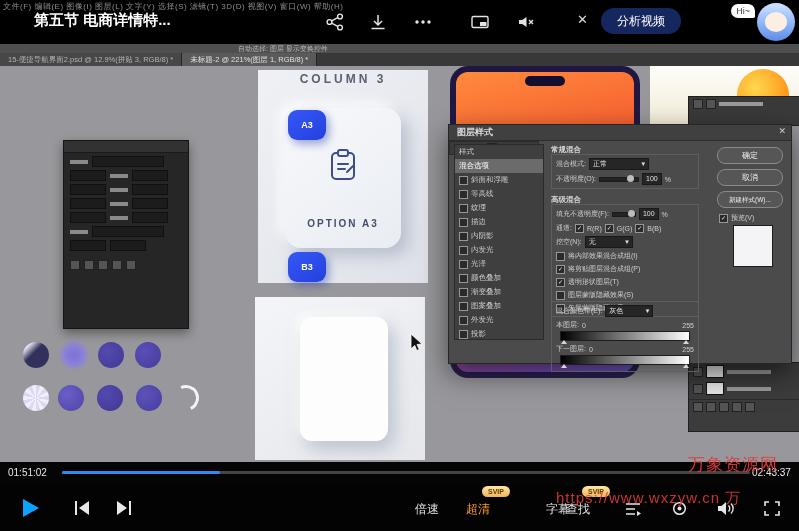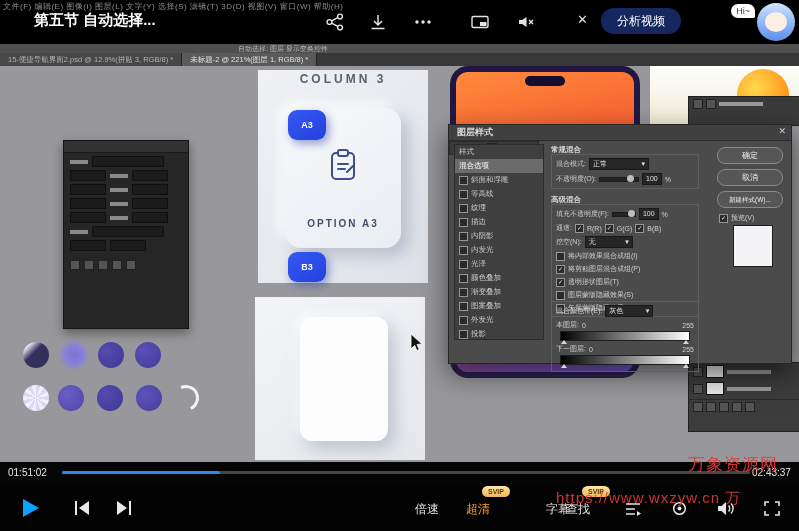--- a/index.html
+++ b/index.html
@@ -406,21 +406,21 @@
       <div class="abs drow" style="left:270px;top:88px;">
         <i class="cbx">✓</i>
         <span>预览(V)</span>
       </div>
       <div class="abs swatch"></div>
     </div>
   </div>
 
   <div class="abs topbar">
     <div class="abs psmenu nowrap" style="width:420px;overflow:hidden;">文件(F)  编辑(E)  图像(I)  图层(L)  文字(Y)  选择(S)  滤镜(T)  3D(D)  视图(V)  窗口(W)  帮助(H)</div>
-    <div class="abs vtitle nowrap">第五节  自动选择...</div>
+    <div class="abs vtitle nowrap">第五节  电商详情特...</div>
 
     <svg class="abs tico" style="left:325px;" viewBox="0 0 20 20">
       <circle cx="4.5" cy="10" r="2.4" fill="none" stroke="#e4e4e4" stroke-width="1.4"></circle>
       <circle cx="15" cy="4.5" r="2.4" fill="none" stroke="#e4e4e4" stroke-width="1.4"></circle>
       <circle cx="15" cy="15.5" r="2.4" fill="none" stroke="#e4e4e4" stroke-width="1.4"></circle>
       <path d="M6.7 8.9l6-3.2M6.7 11.1l6 3.2" stroke="#e4e4e4" stroke-width="1.4"></path>
     </svg>
     <svg class="abs tico" style="left:368px;" viewBox="0 0 20 20">
       <path d="M10 3v9M6 9l4 4 4-4" fill="none" stroke="#e4e4e4" stroke-width="1.5"></path>
       <path d="M3.5 16.5h13" stroke="#e4e4e4" stroke-width="1.5"></path>

